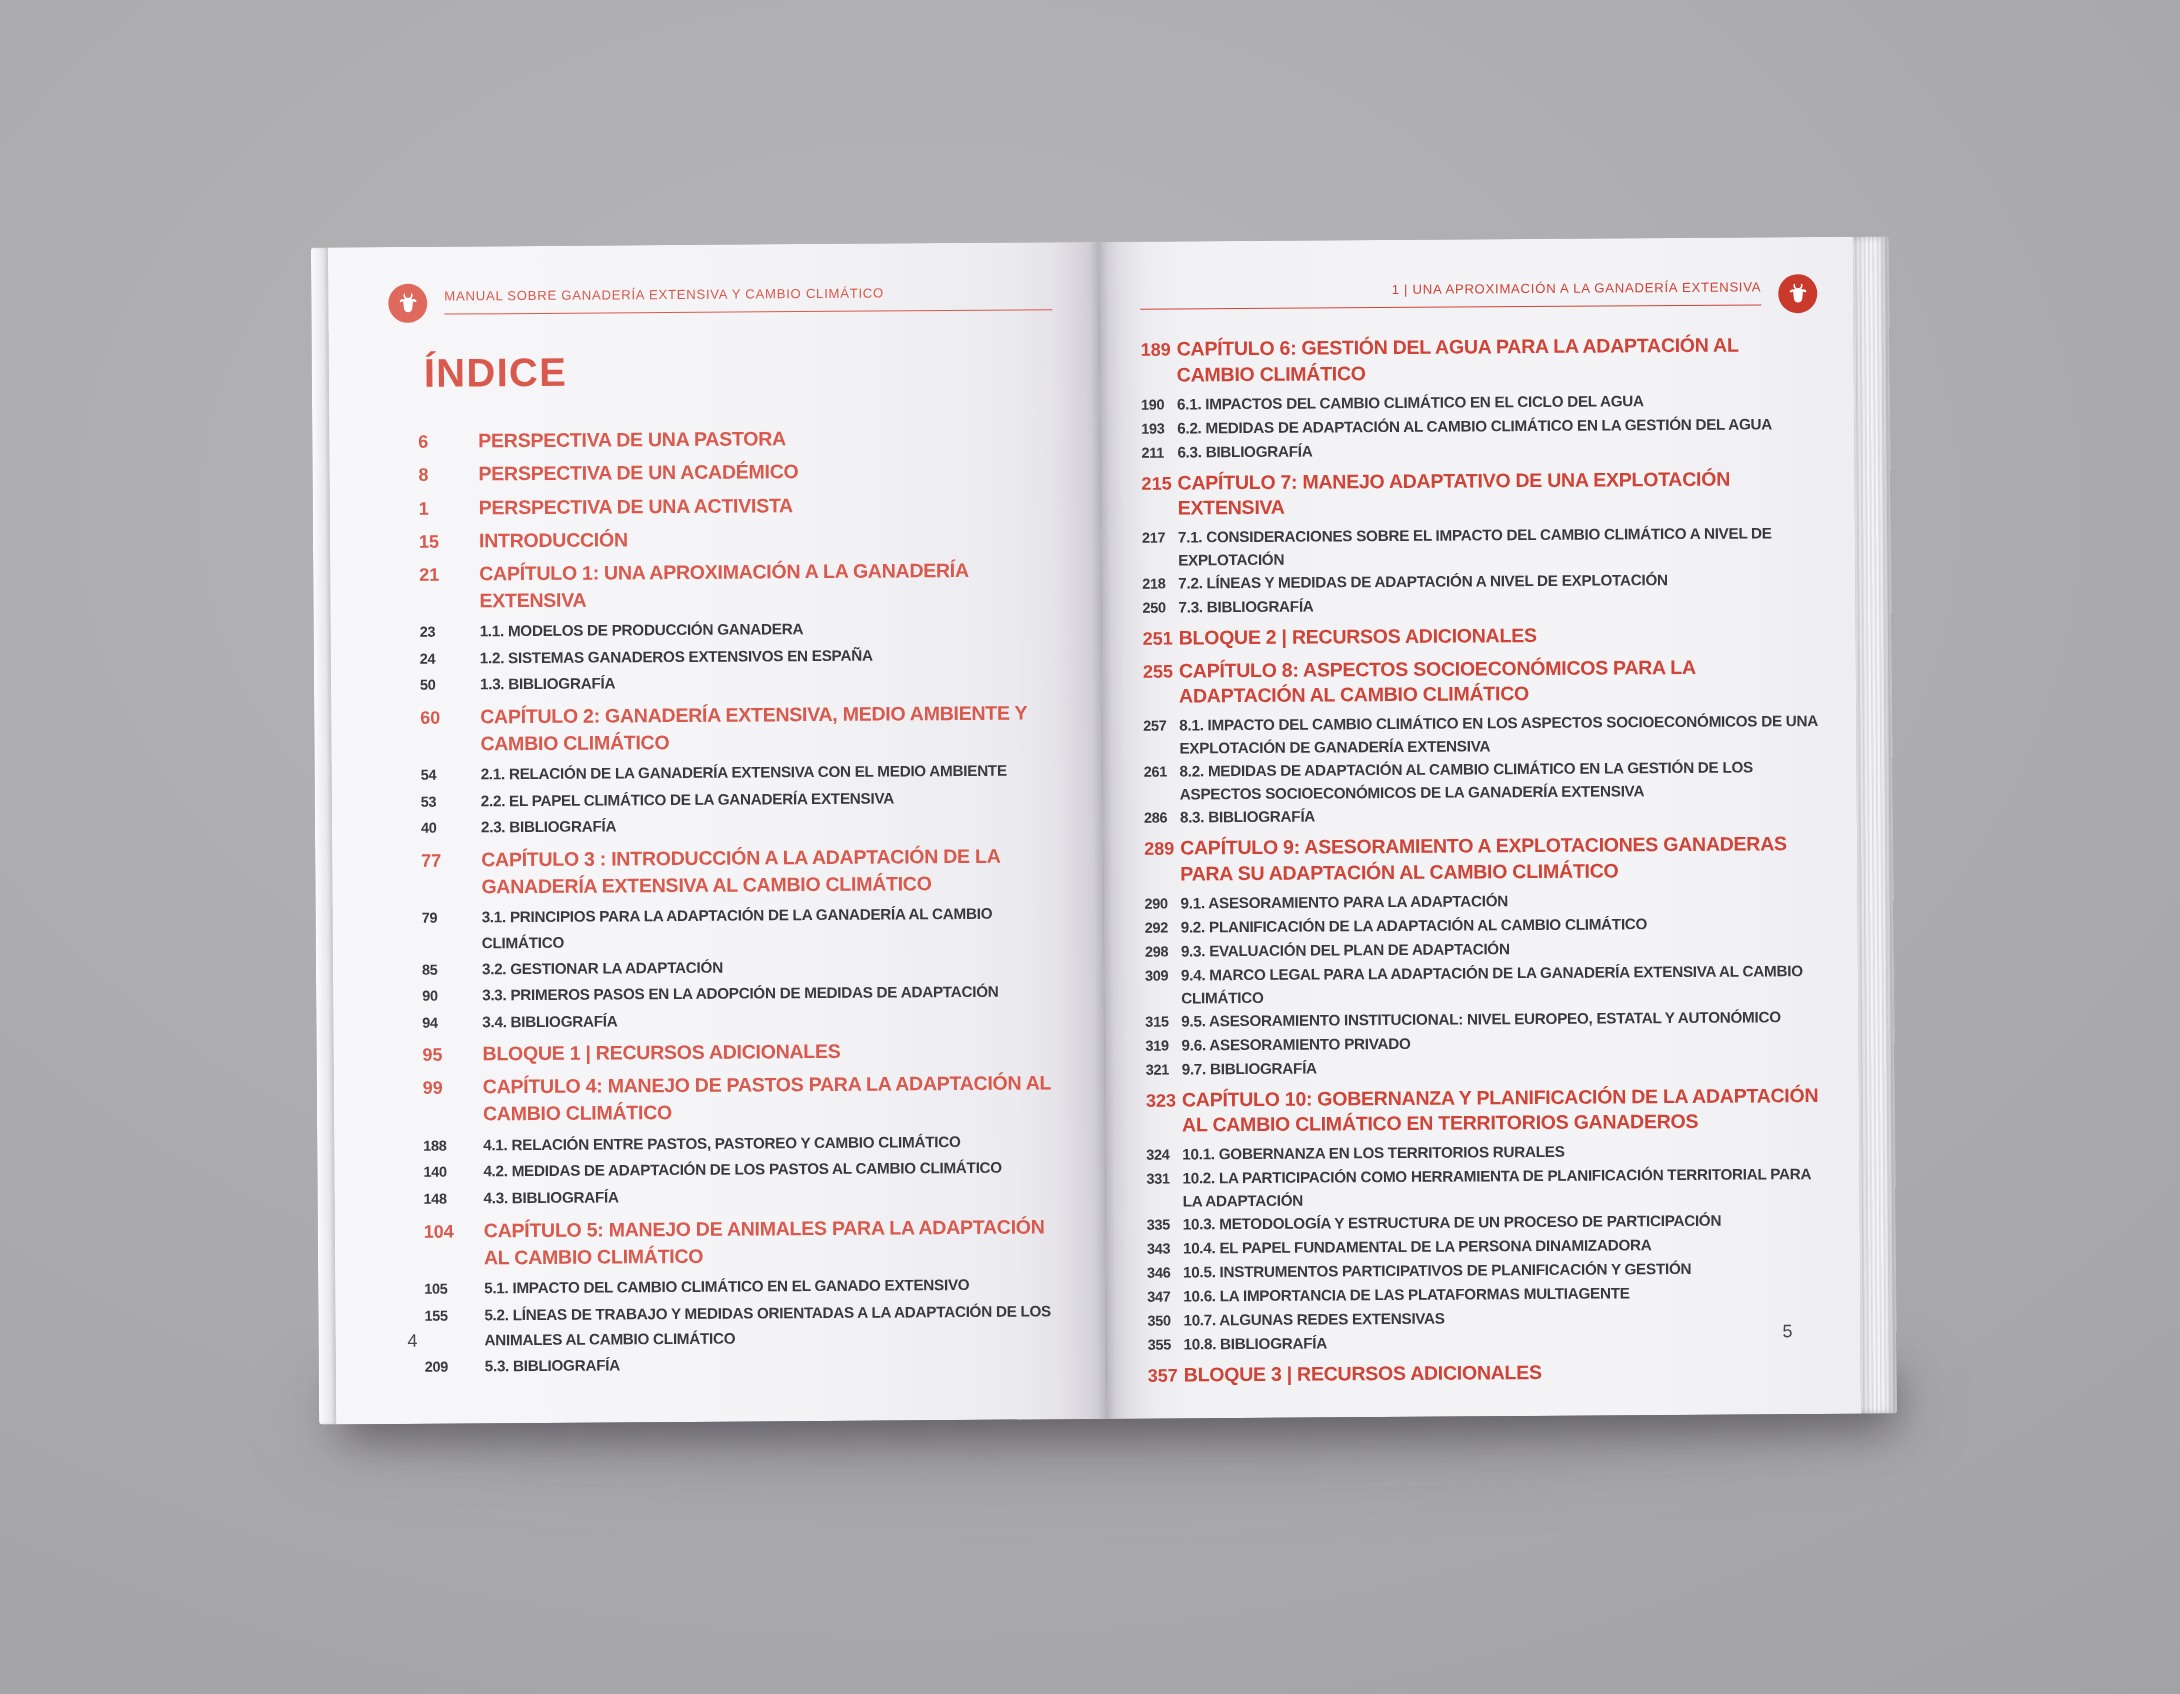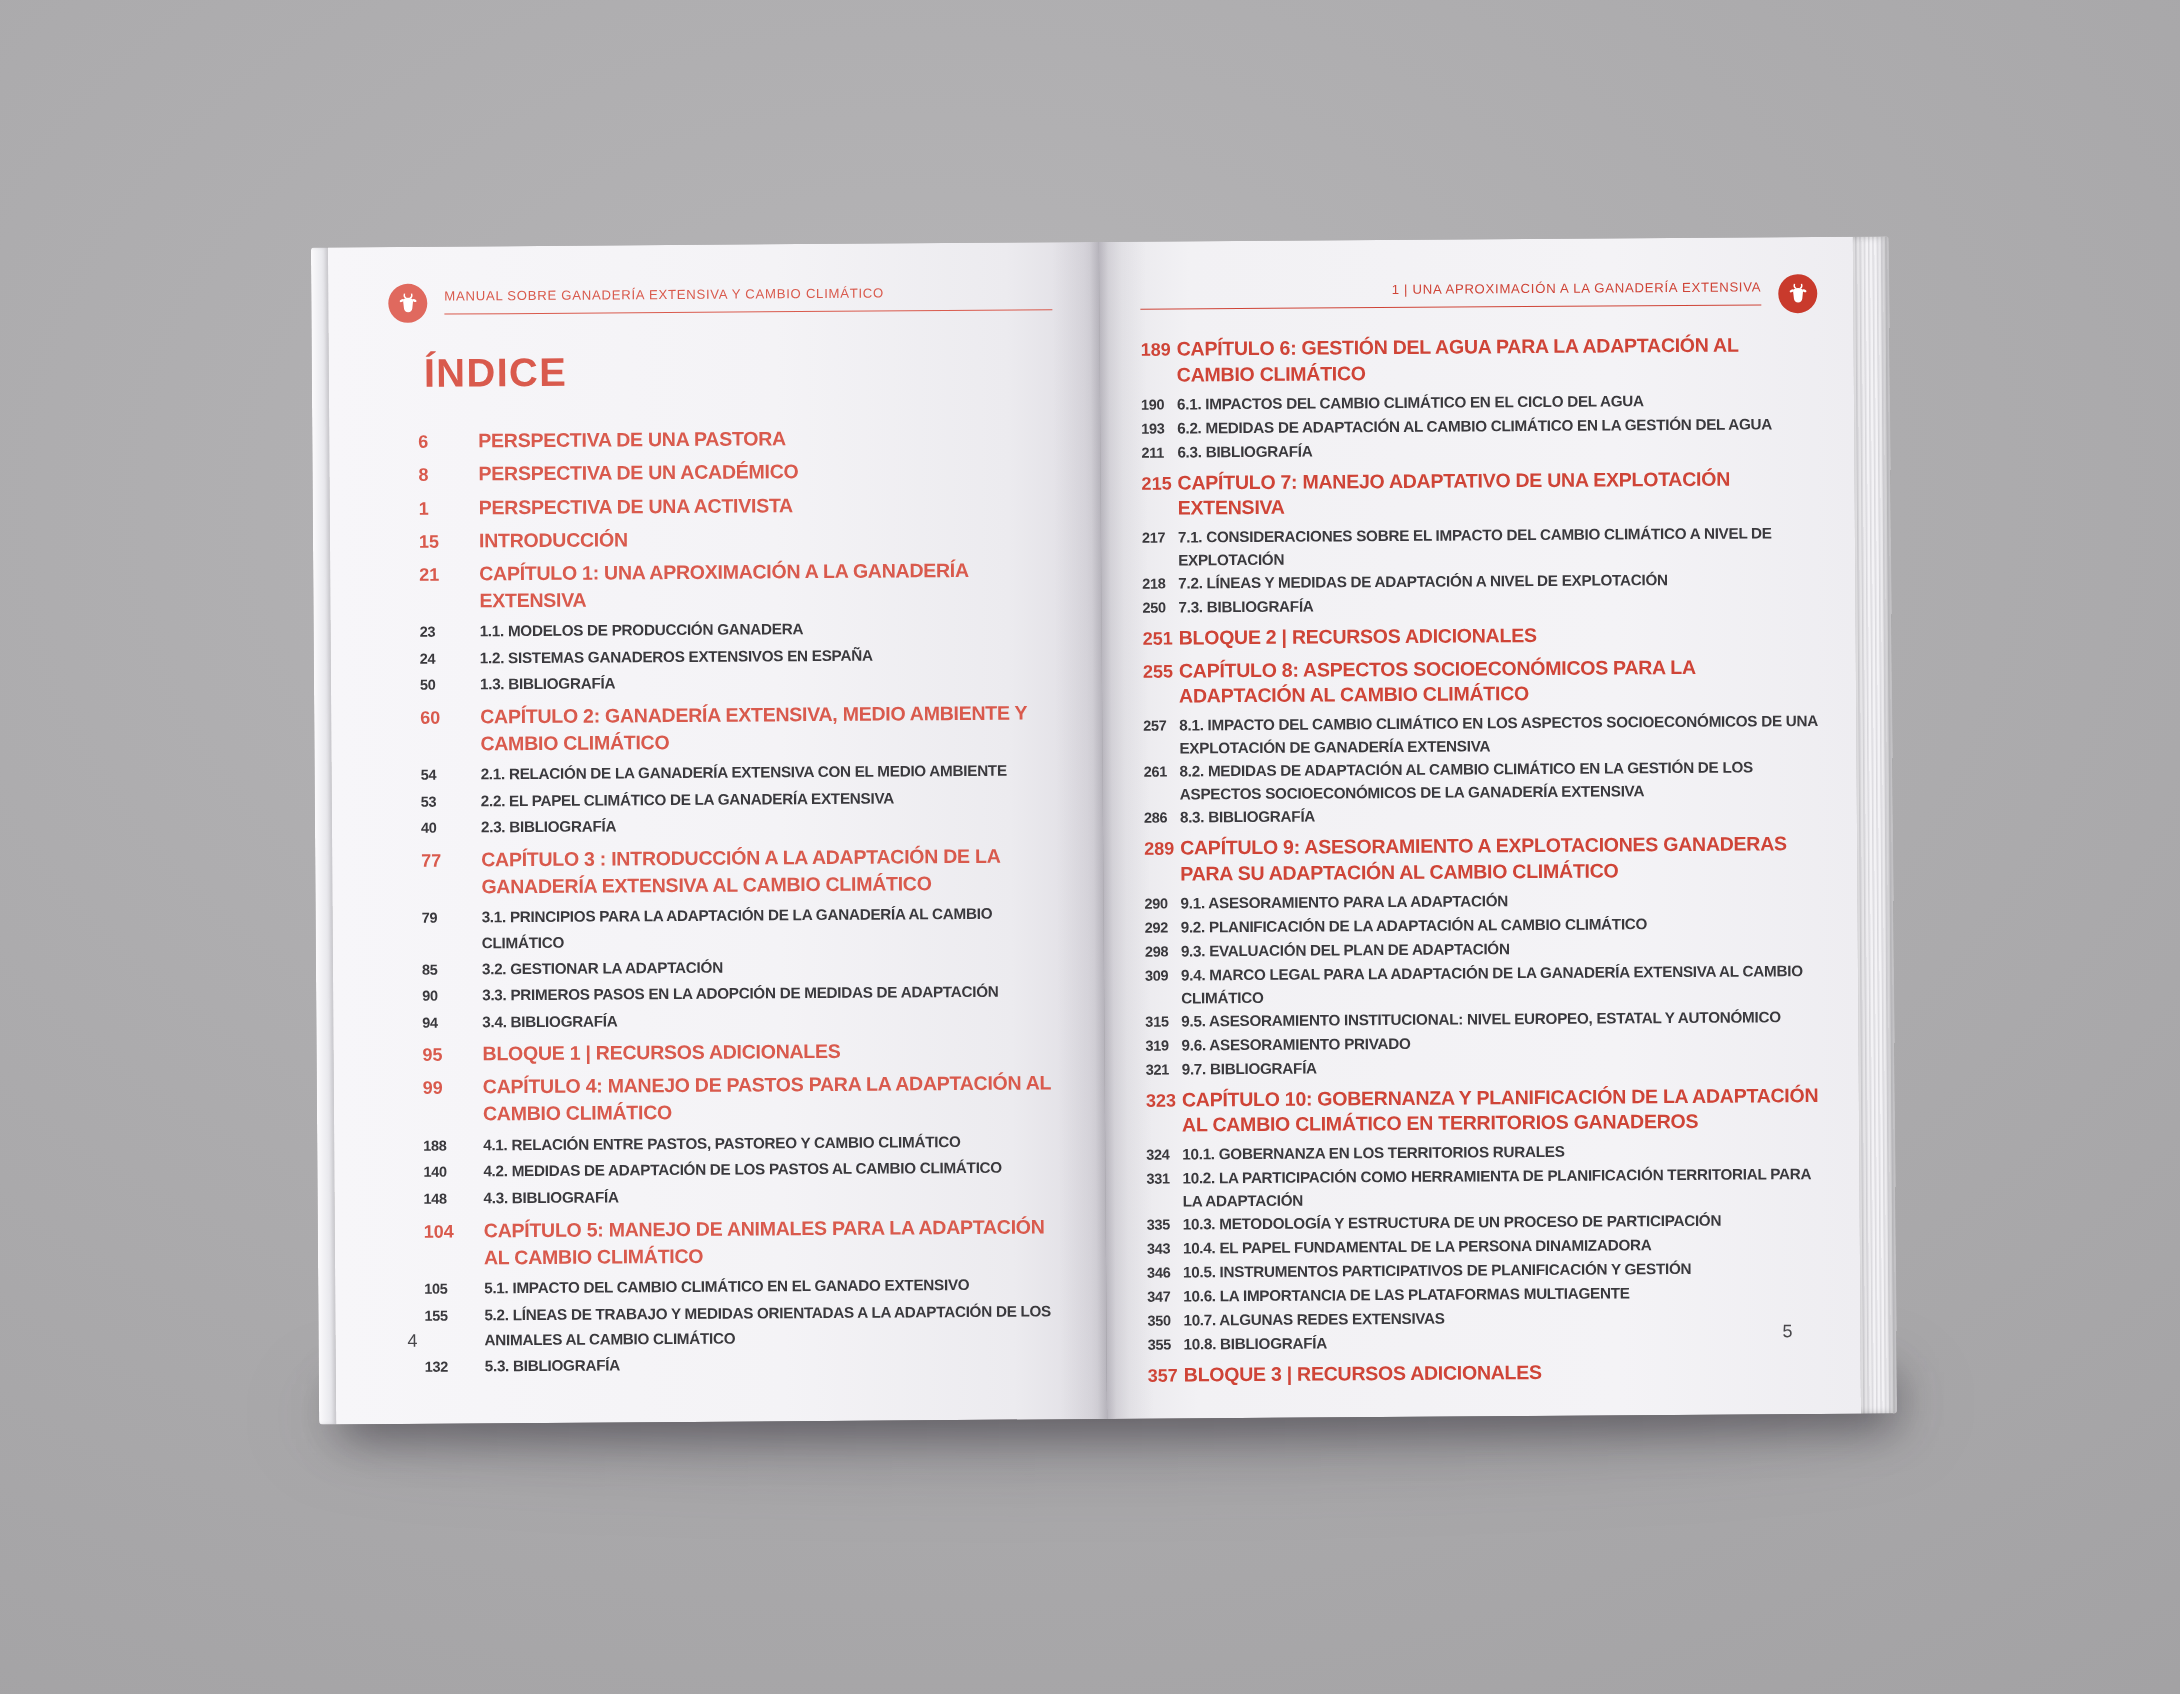--- a/index.html
+++ b/index.html
@@ -228,21 +228,21 @@
           </div>
           <div class="row sub">
             <span class="num">105</span>
             <span class="lab">5.1. IMPACTO DEL CAMBIO CLIMÁTICO EN EL GANADO EXTENSIVO</span>
           </div>
           <div class="row sub">
             <span class="num">155</span>
             <span class="lab">5.2. LÍNEAS DE TRABAJO Y MEDIDAS ORIENTADAS A LA ADAPTACIÓN DE LOS ANIMALES AL CAMBIO CLIMÁTICO</span>
           </div>
           <div class="row sub">
-            <span class="num">132</span>
+            <span class="num">209</span>
             <span class="lab">5.3. BIBLIOGRAFÍA</span>
           </div>
         </div>
 
       <div class="folio folio-left">4</div>
     </div>
 
     <div class="page-right">
       <div class="page-header">
         <div class="header-line">1 | UNA APROXIMACIÓN A LA GANADERÍA EXTENSIVA</div>

